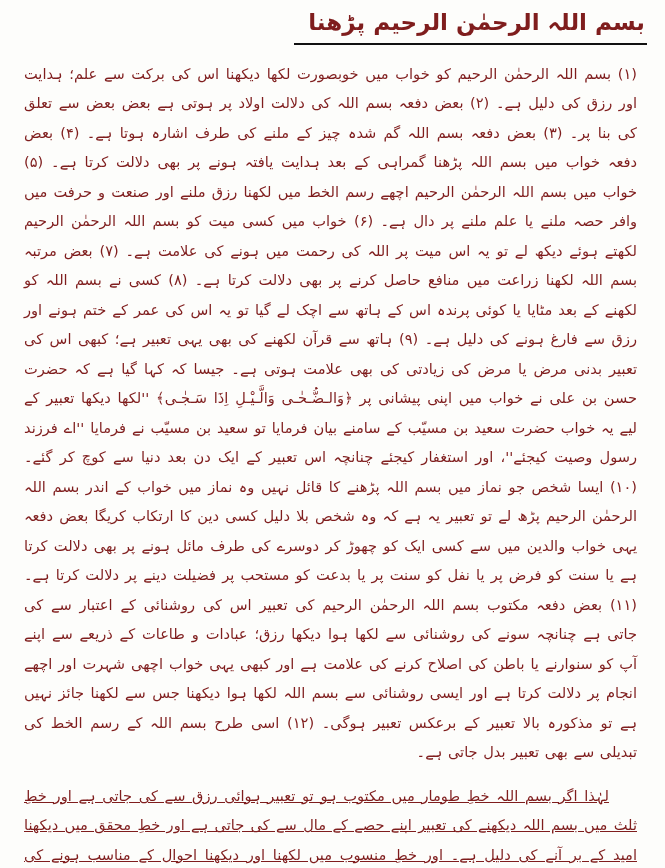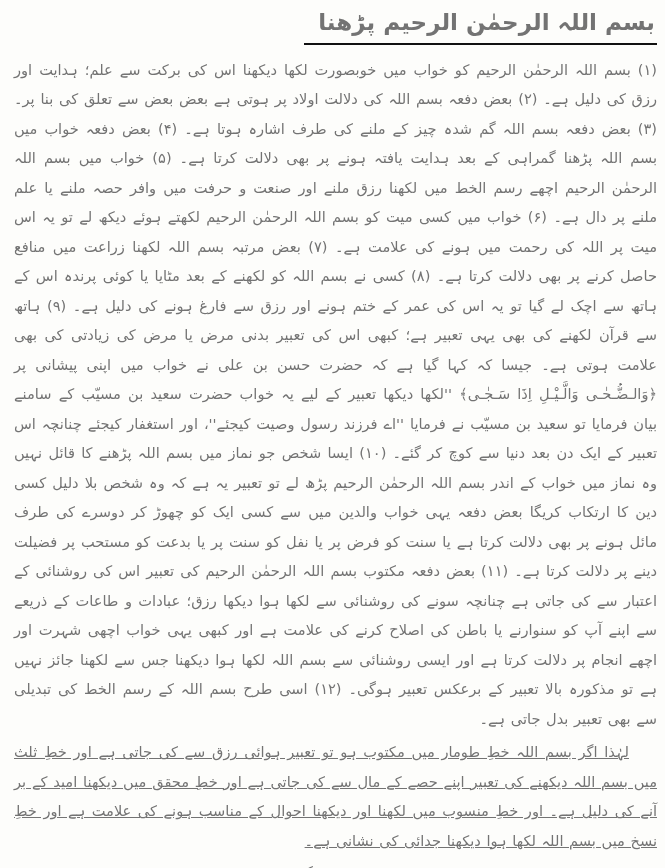--- a/index.html
+++ b/index.html
@@ -6,42 +6,42 @@
     margin: 0;
     padding: 0;
     background: #e8e8e4;
   }
   .page {
     position: relative;
     width: 665px;
     height: 868px;
     margin: 0 auto;
     background: #fdfdfb;
-    color: #737373;
+    color: #7f1d1d;
     box-sizing: border-box;
-    padding: 6px 4px 10px 10px;
+    padding: 6px 14px 10px 10px;
     overflow: hidden;
     direction: rtl;
     font-family: "DejaVu Sans", sans-serif;
   }
   .title-row {
     text-align: right;
     padding-left: 4px;
     margin: 2px 4px 10px 0;
   }
   .title-text {
     display: inline-block;
     font-size: 23px;
     font-weight: bold;
     line-height: 1.3;
     padding: 0 2px 5px 14px;
     border-bottom: 2px solid #111111;
   }
   .body-text p {
-    margin: 4px;
+    margin: 14px;
     font-size: 14.6px;
     line-height: 29.5px;
     text-align: justify;
     text-justify: inter-word;
     word-spacing: 1px;
   }
   .body-text p.indent {
     text-indent: 28px;
     text-decoration: underline;
   }

